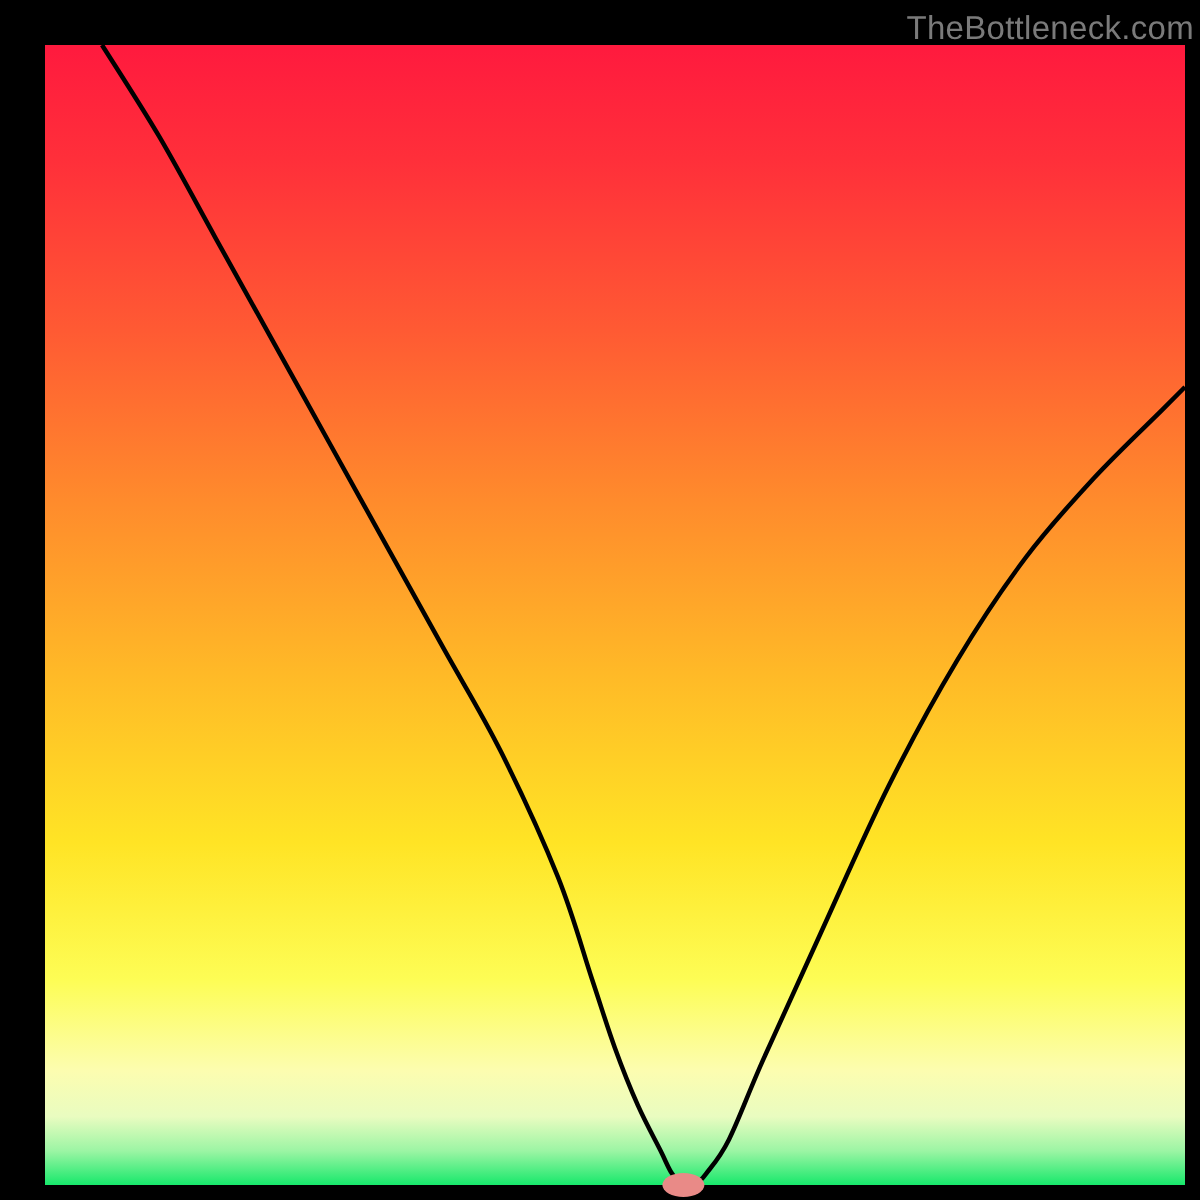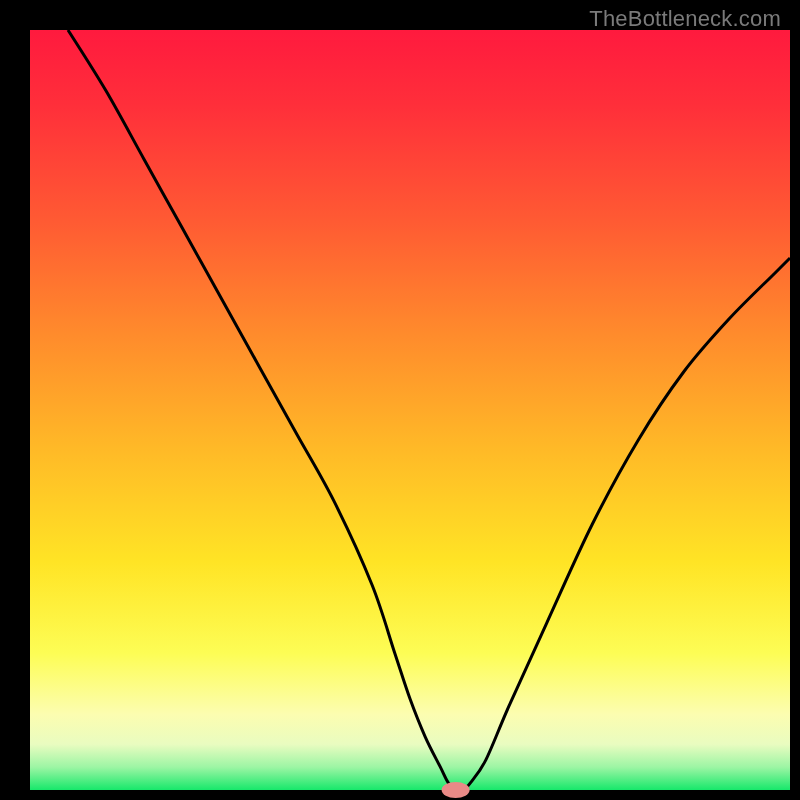--- a/index.html
+++ b/index.html
@@ -14,21 +14,21 @@
   .chart-container {
     position: absolute;
     top: 0;
     left: 0;
     width: 800px;
     height: 800px;
   }
   .watermark {
     position: absolute;
     top: 6px;
-    right: 19px;
+    right: 4px;
     color: #7a7a7a;
     font-size: 22px;
     font-weight: 500;
     letter-spacing: 0.2px;
     z-index: 10;
   }
   svg {
     display: block;
   }
 </style>

